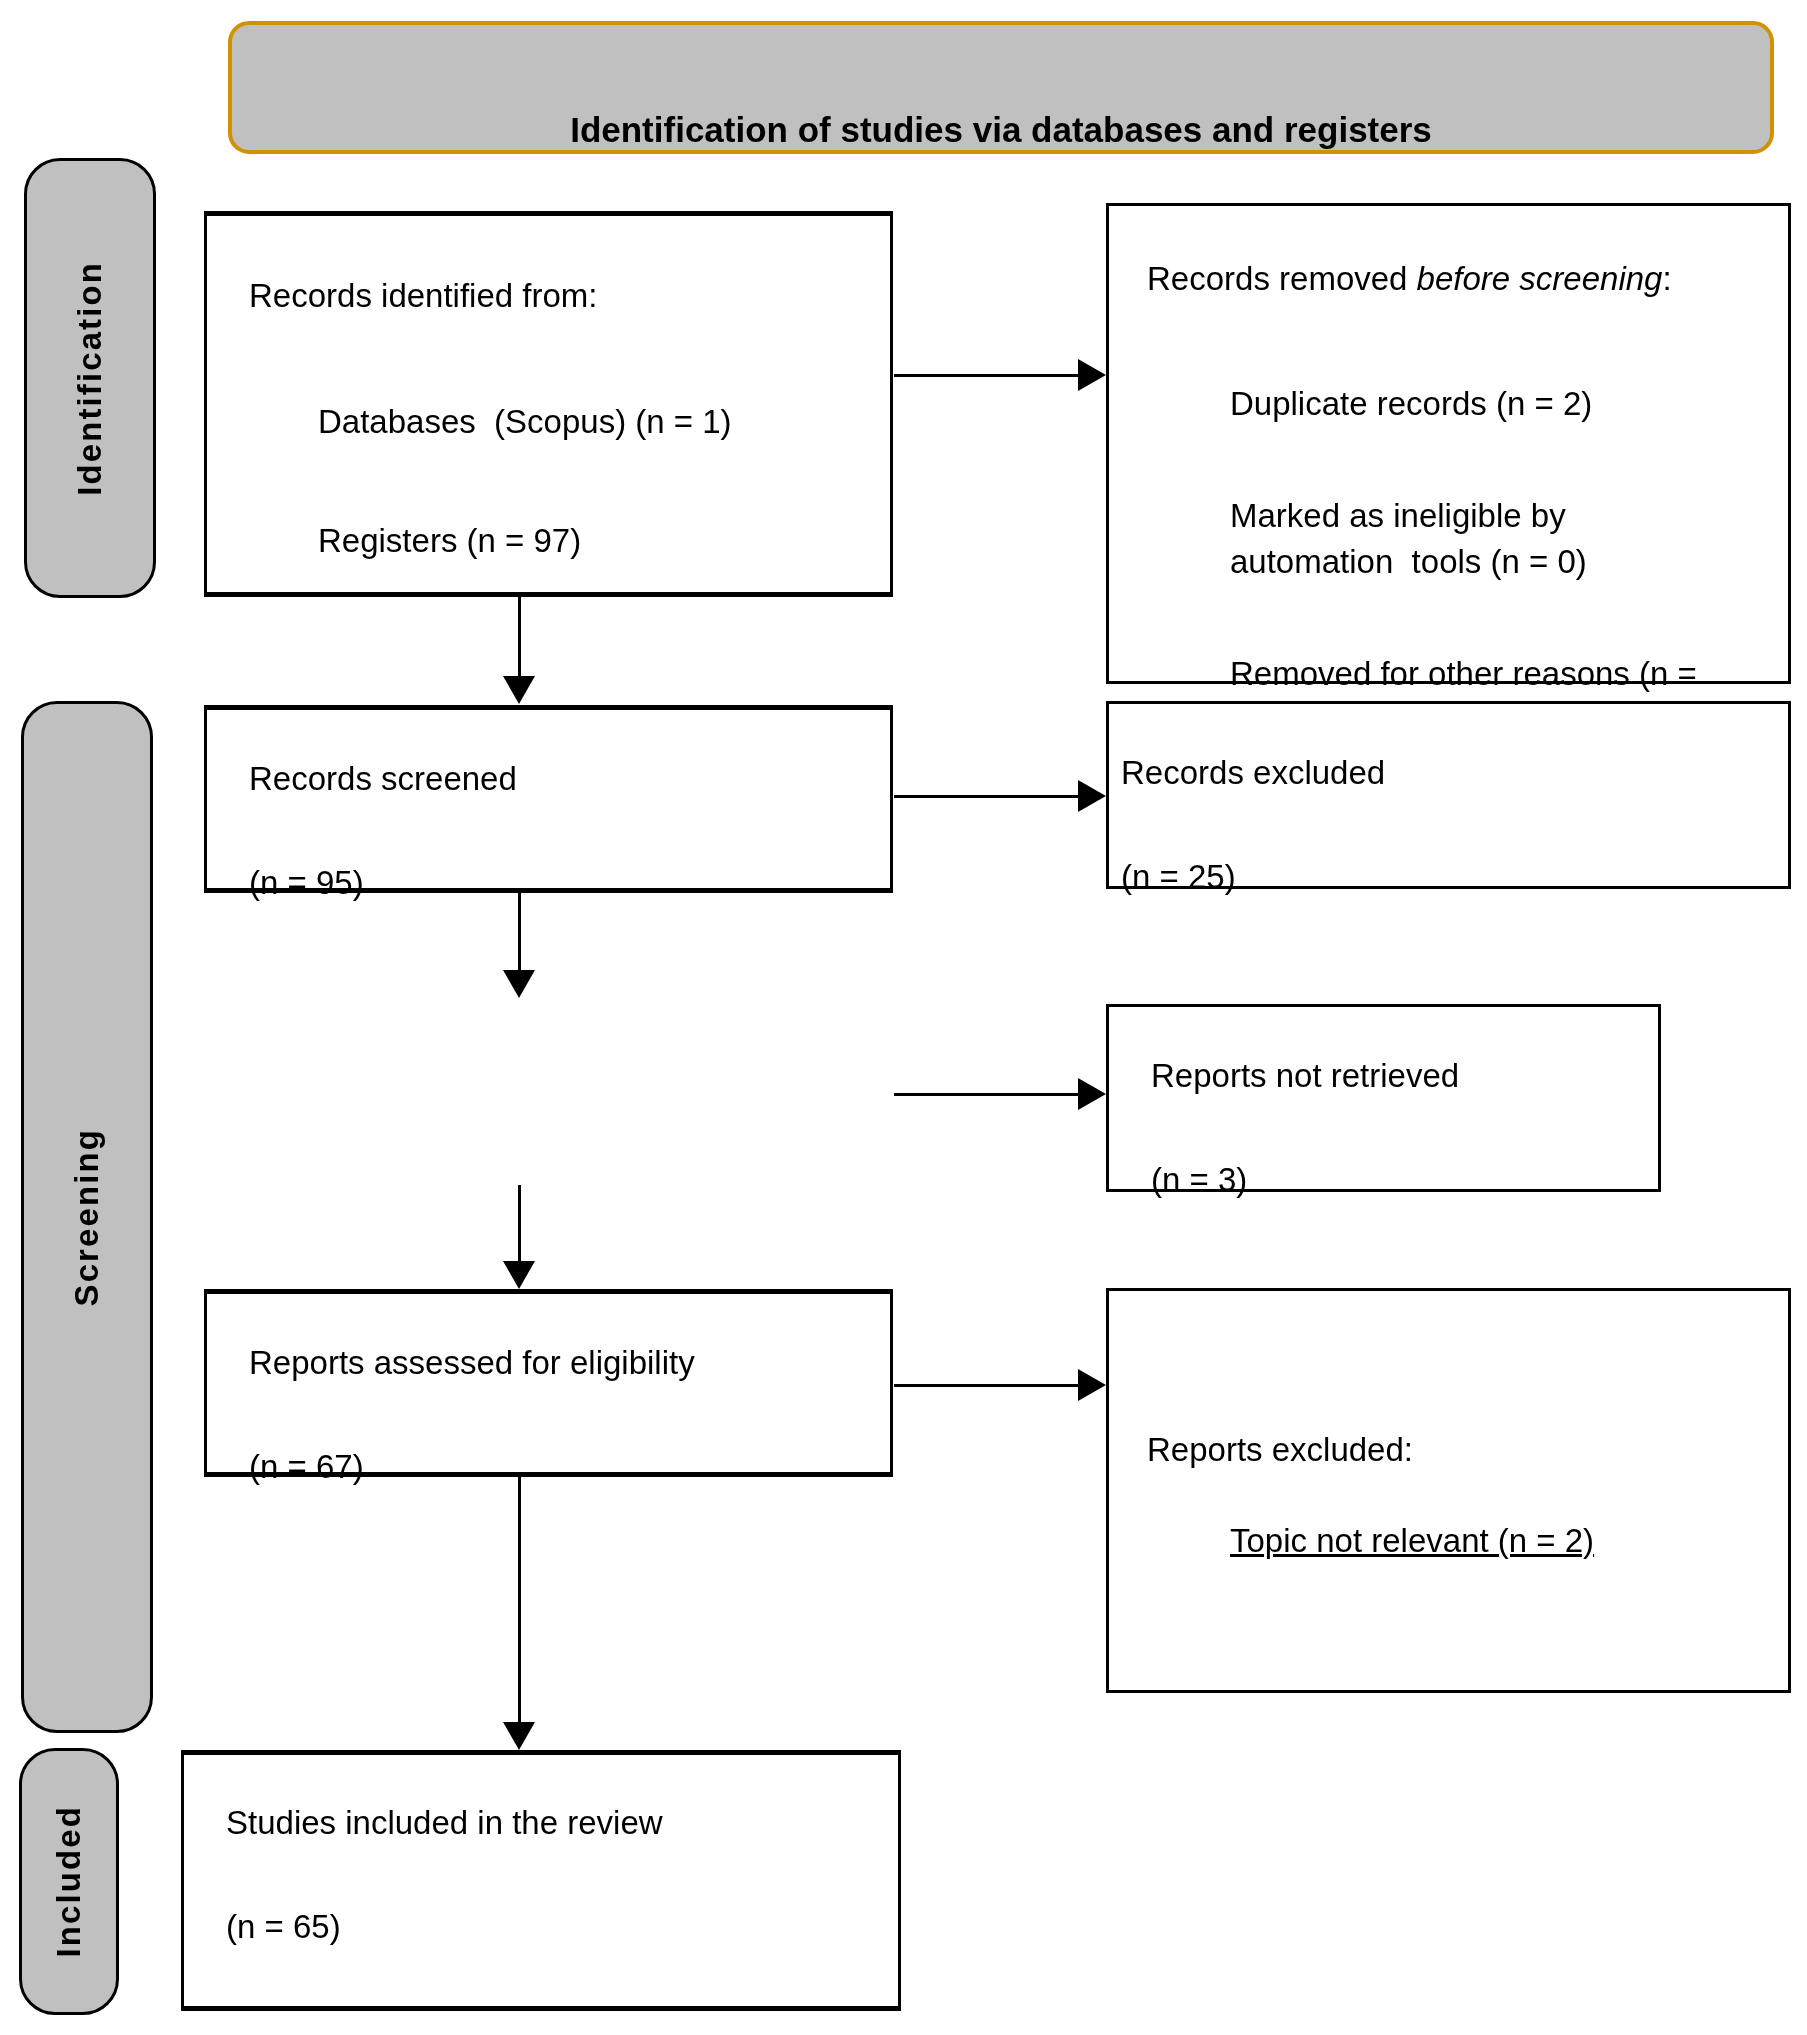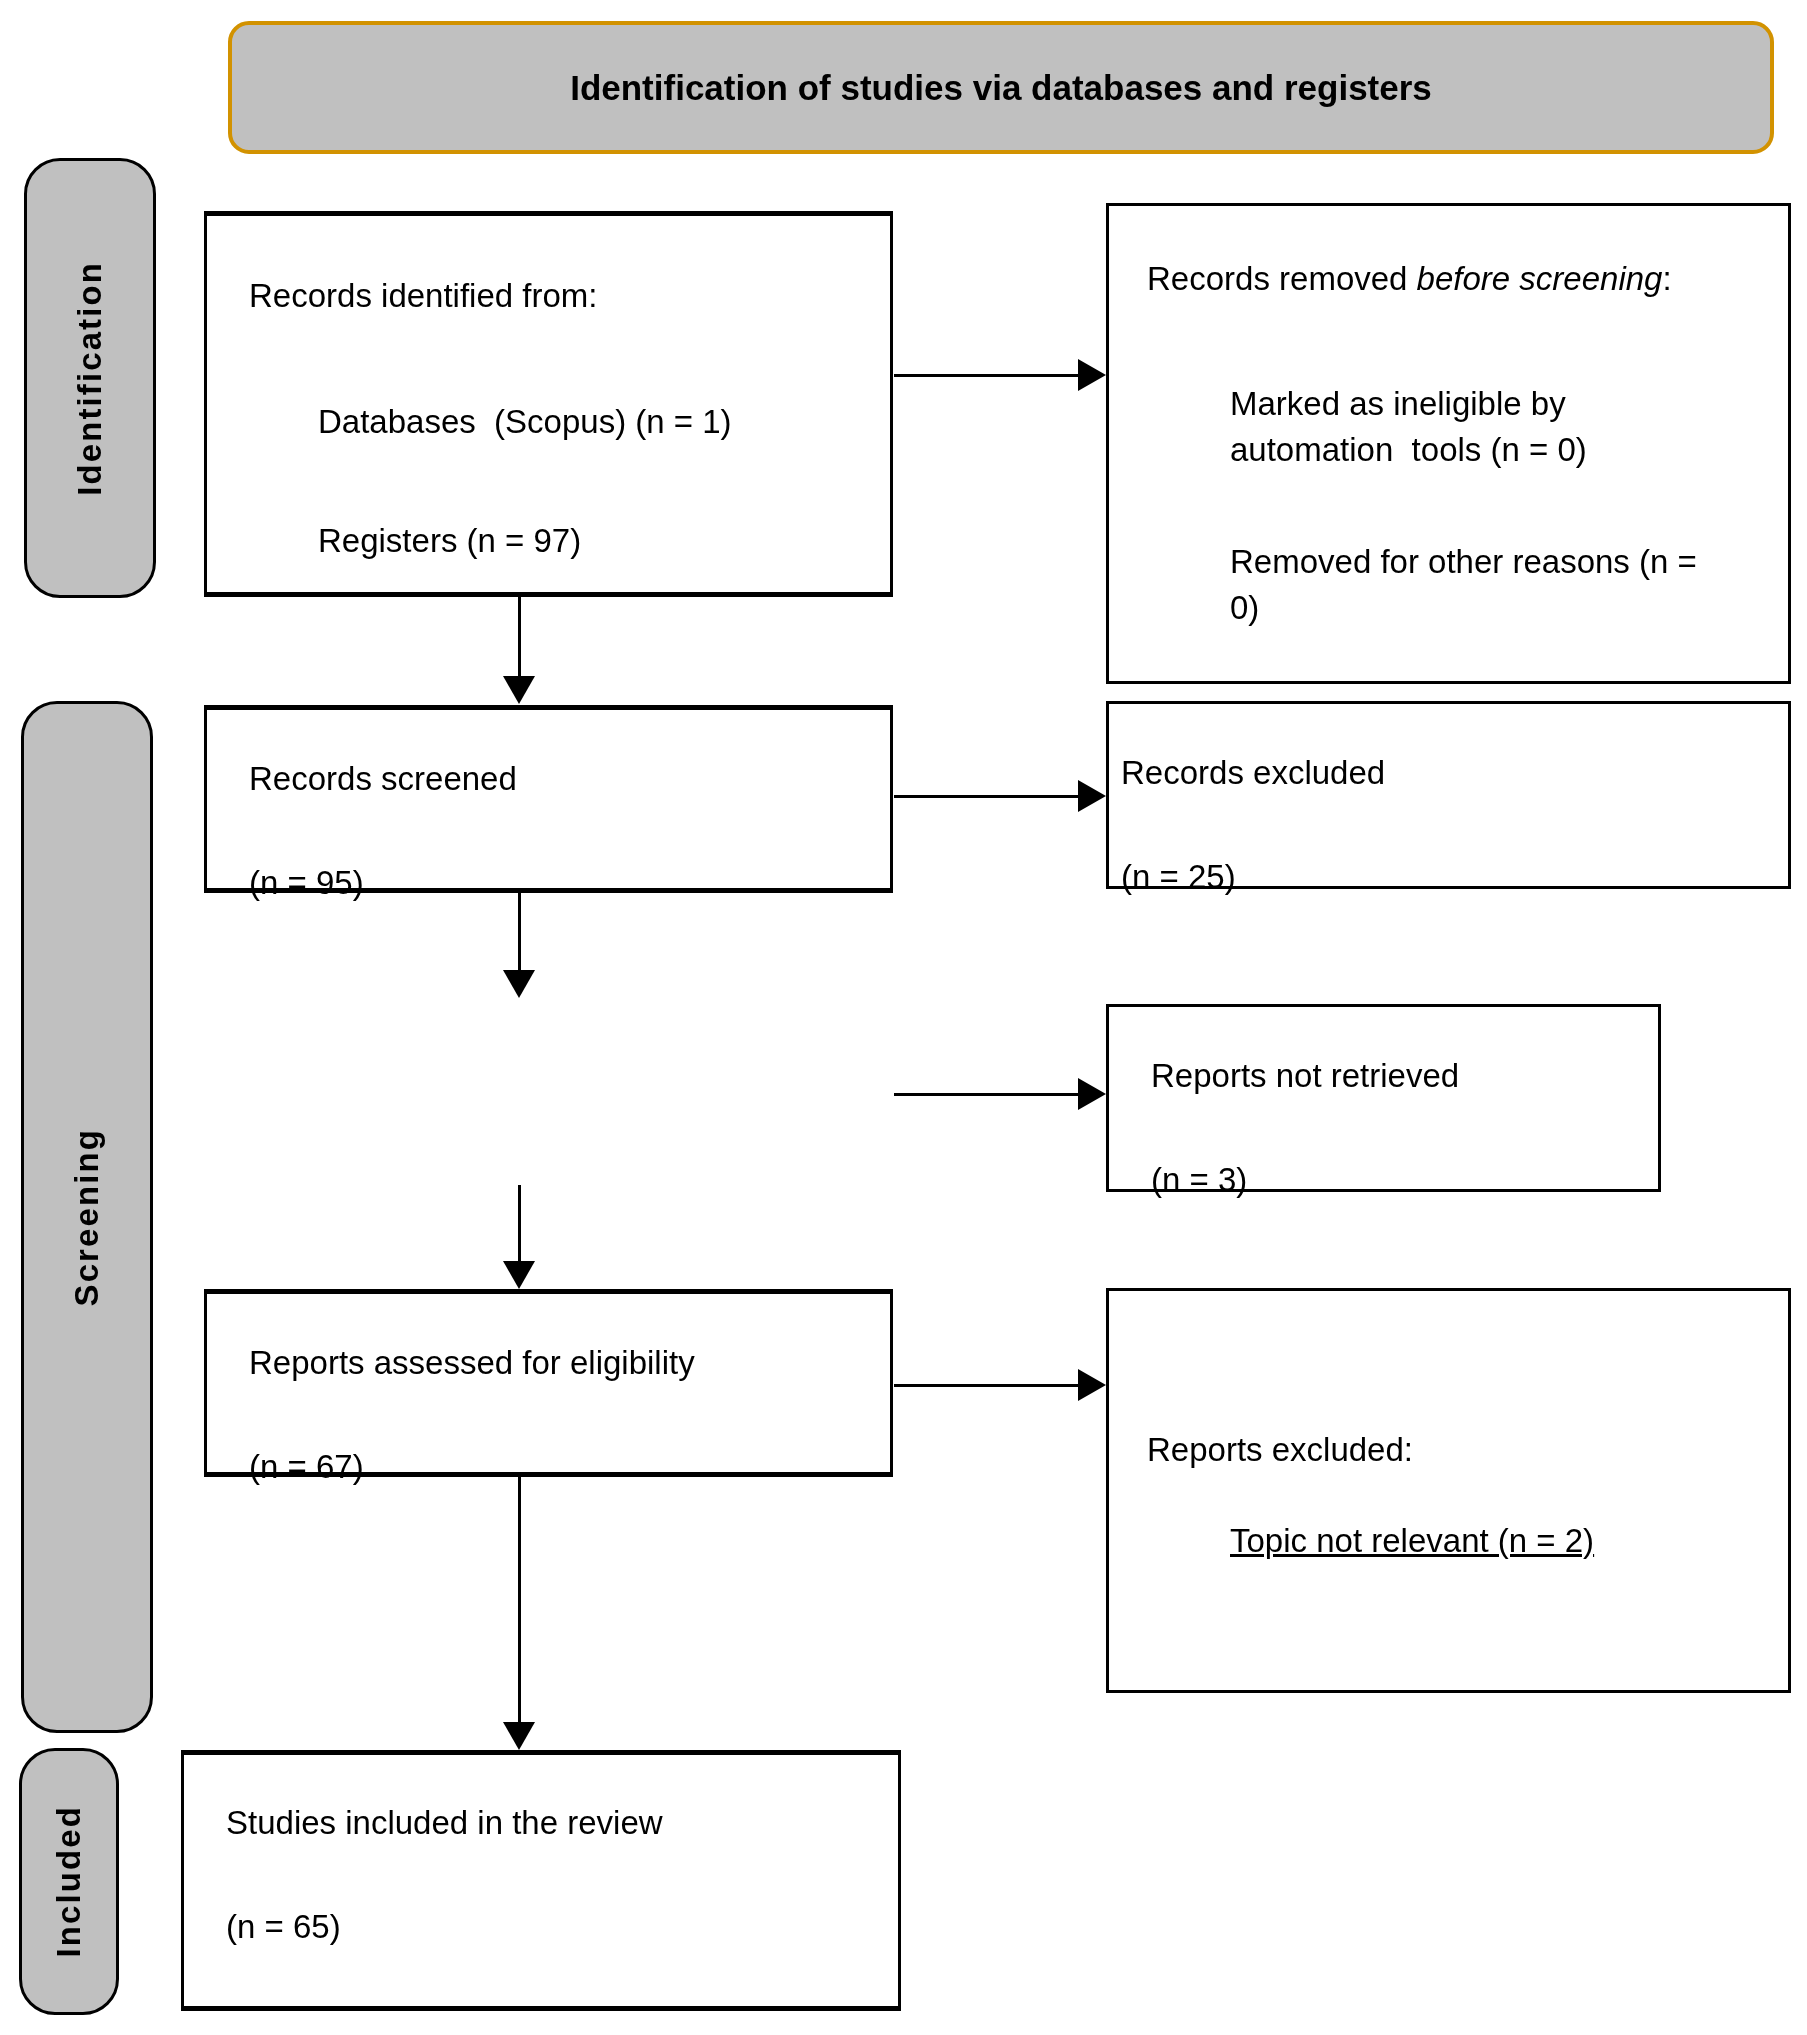--- a/index.html
+++ b/index.html
@@ -10,21 +10,21 @@
     font-family:"Liberation Sans","DejaVu Sans",sans-serif;
     color:#000000;
     overflow:hidden;
   }
   .t{white-space:pre-wrap;}
 
   
   .hdr{
     position:absolute;left:228px;top:21px;width:1546px;height:133px;
     background:#c0c0c0;border:4.2px solid #d29200;border-radius:21px;
-    display:flex;align-items:center;justify-content:center;
+    display:flex;align-items:flex-end;justify-content:center;
     box-sizing:border-box;
   }
   .hdr .t{font-size:35px;font-weight:bold;}
 
   
   .band{
     position:absolute;background:#c0c0c0;border:3.5px solid #000;border-radius:36px;
     display:flex;align-items:center;justify-content:center;box-sizing:border-box;
   }
   .band .t{
@@ -105,20 +105,21 @@
       <div class="item t">Databases  (Scopus) (n = 1)</div>
       <div class="item t">Registers (n = 97)</div>
     </div>
   </div>
 
   <div class="box box-records-removed">
     <div>
       <span class="t">Records removed </span><span class="t em">before screening</span><span class="t">:</span>
     </div>
     <div class="ilist-removed">
+      <div class="item t">Duplicate records (n = 2)</div>
       <div class="item t">Marked as ineligible by
 automation  tools (n = 0)</div>
       <div class="item t">Removed for other reasons (n =
 0)</div>
     </div>
   </div>
 
   <div class="box lbox pad box-records-screened">
     <span class="t">Records screened</span>
     <span class="count t">(n = 95)</span>

